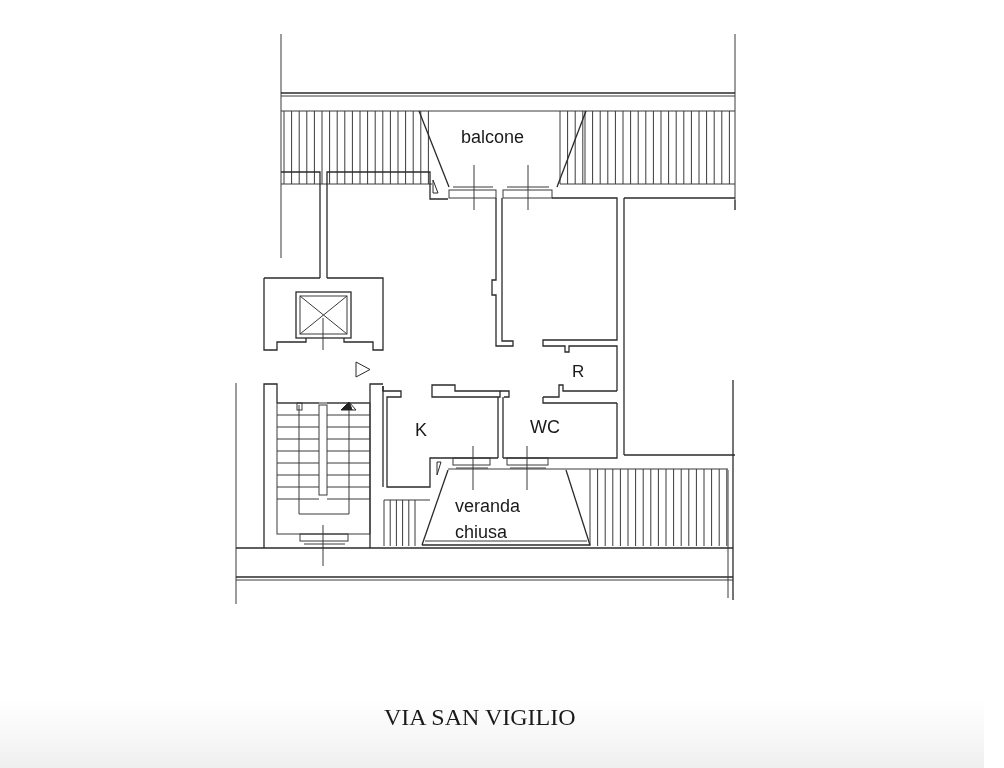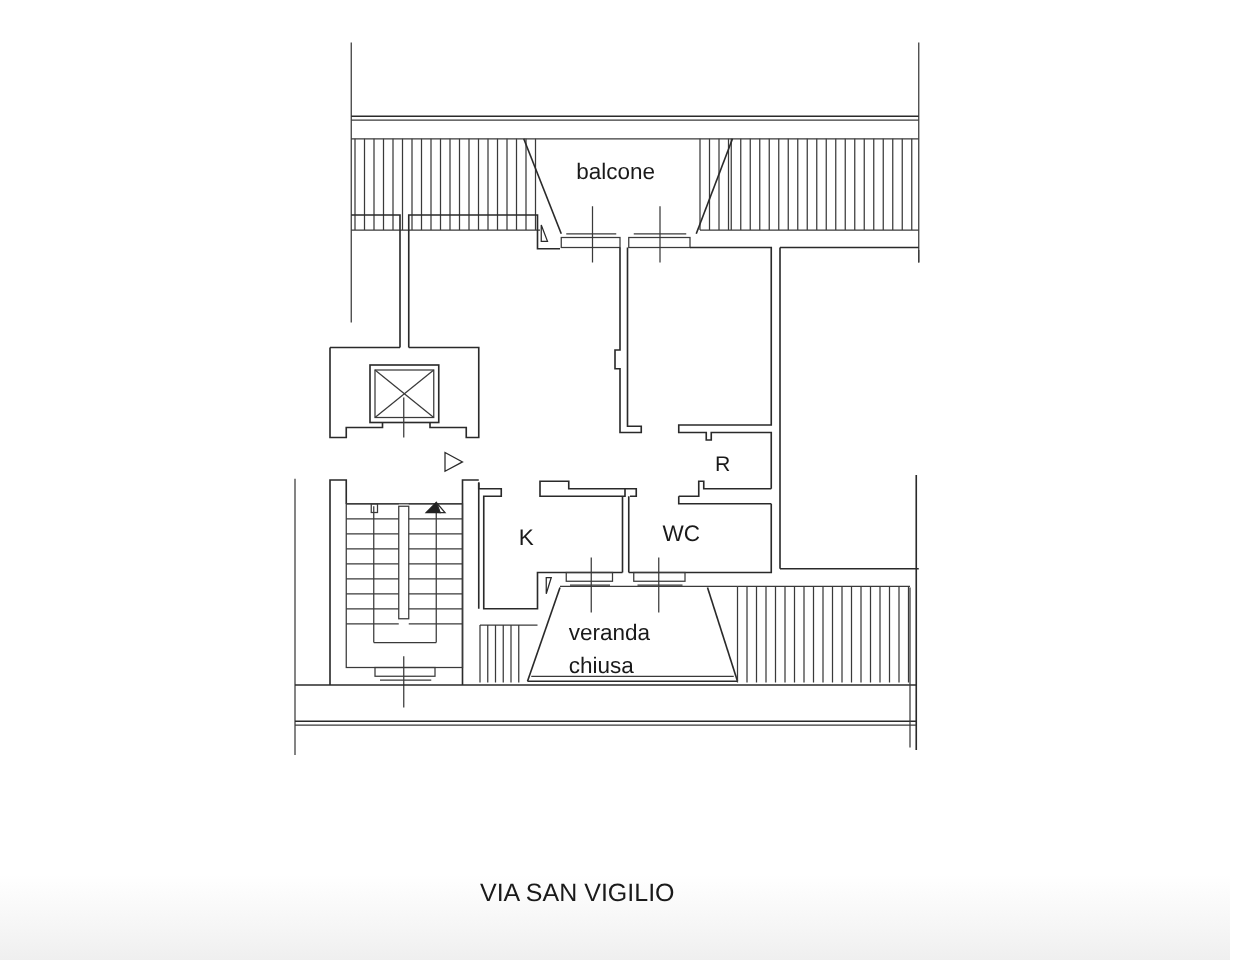--- a/index.html
+++ b/index.html
@@ -29,22 +29,22 @@
     .tri { fill: none; stroke: #2a2a2a; stroke-width: 1; }
     .tri-fill { fill: #222; stroke: #222; stroke-width: 1; }
     .lbl {
       font-family: "Liberation Sans", sans-serif;
       fill: #1a1a1a;
     }
     .street-label {
       position: absolute;
       left: 384px;
       top: 704px;
-      font-family: Liberation Sans, sans-serif;
-      font-size: 20px;
+      font-family: Liberation Serif, serif;
+      font-size: 24px;
       color: #1a1a1a;
       letter-spacing: 0px;
     }
   </style>
 </head>
 <body>
 
 <div class="page">
   <svg class="plan" viewBox="0 0 1004 768" xmlns="http://www.w3.org/2000/svg">
 

